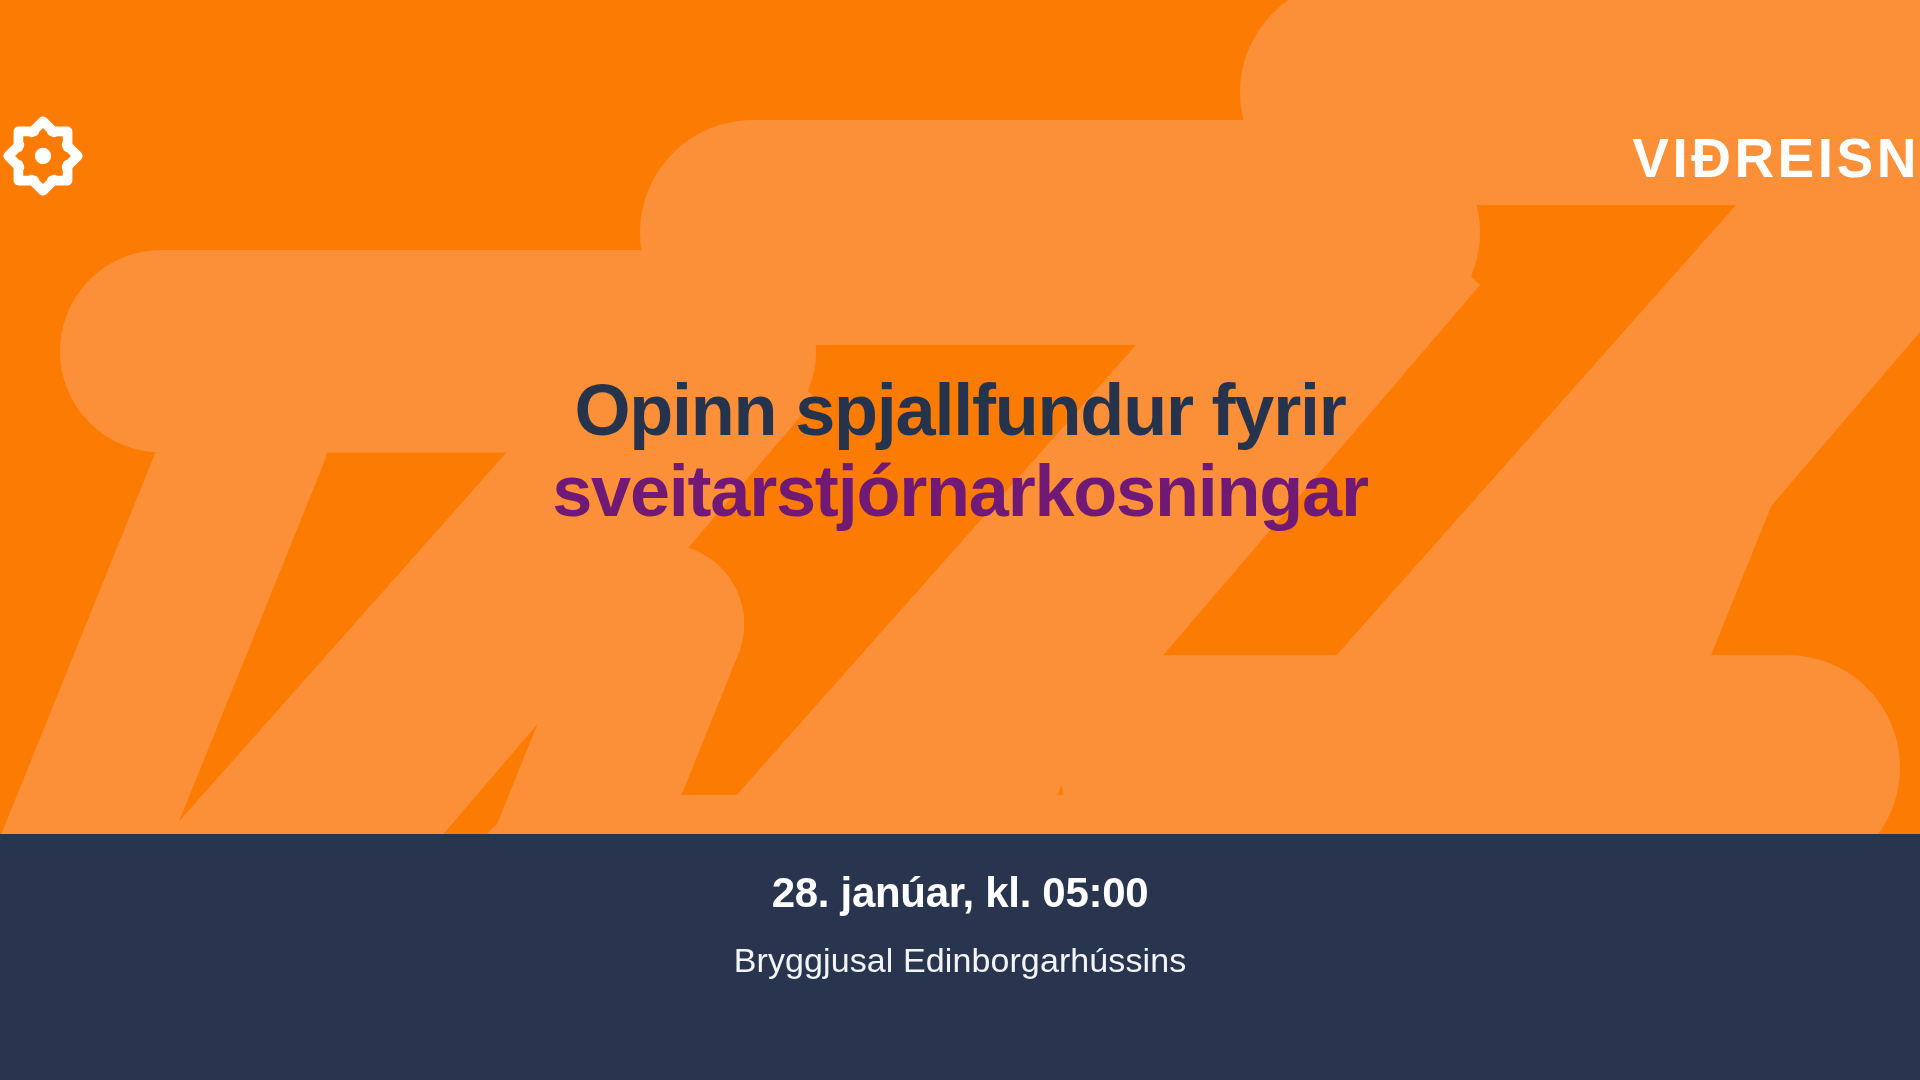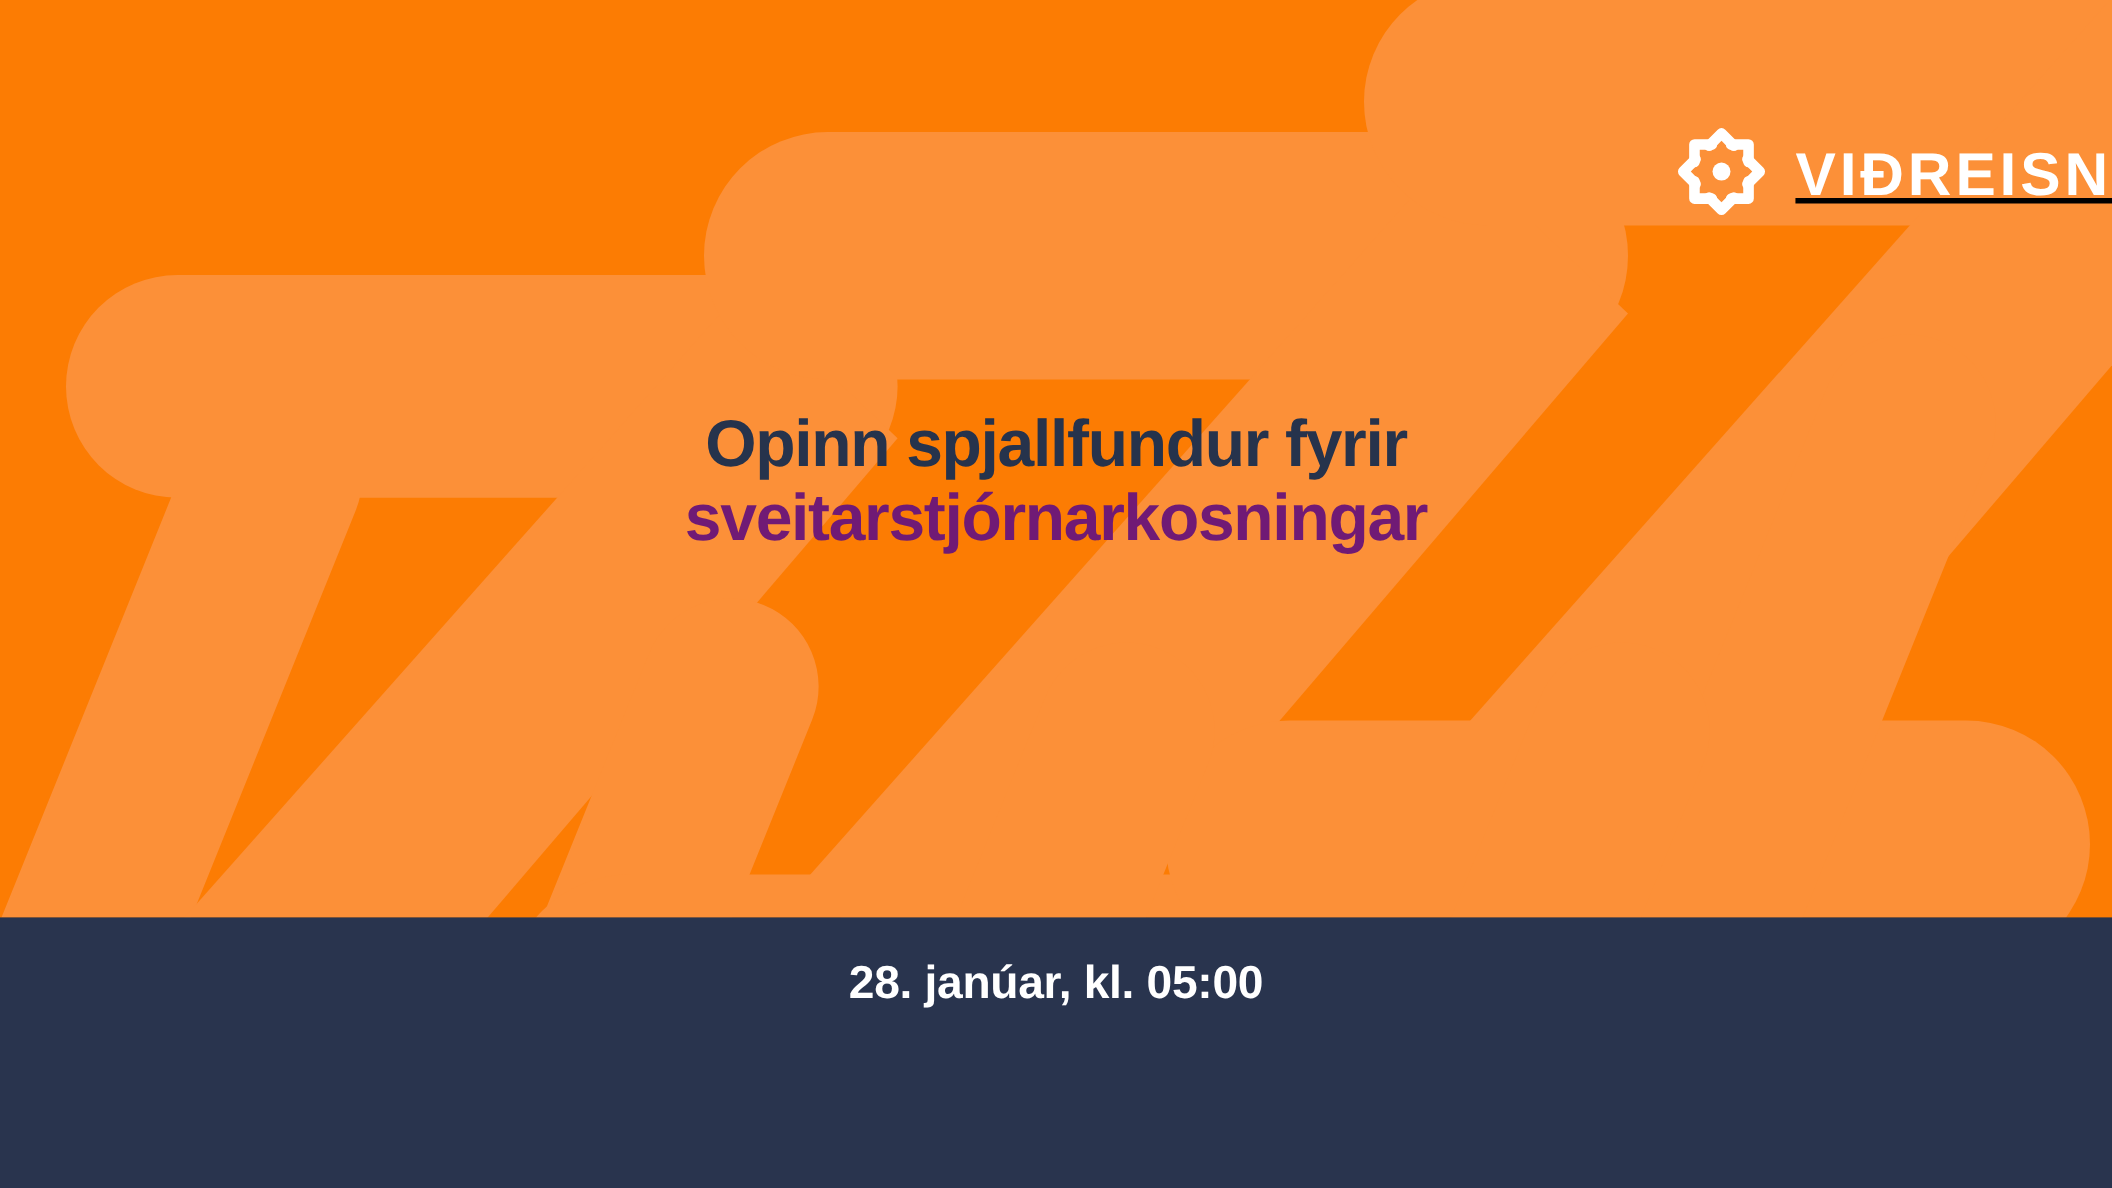--- a/index.html
+++ b/index.html
@@ -33,24 +33,23 @@
     overflow:hidden;
   }
 
   
   #logo-lockup {
     position:absolute;
     top:96px;
     left:0; right:0;
     display:flex;
     align-items:center;
-    justify-content:flex-end;
+    justify-content:space-between;
     gap:24px;
     height:120px;
-    text-decoration:underline;
   }
   #logo-mark { width:86px; height:86px; display:block; flex:none; }
   #logo-wordmark {
     color:#FFFFFF;
     font-size:55px;
     font-weight:bold;
     letter-spacing:3.5px;
     line-height:1;
     white-space:nowrap;
     padding-top:4px;
@@ -58,21 +57,21 @@
 
   
   #headline-block {
     position:absolute;
     left:0; right:0;
     top:370px;
     text-align:center;
     padding:0 120px;
   }
   .headline-line {
-    font-size:60px;
+    font-size:72px;
     font-weight:bold;
     line-height:1.12;
     letter-spacing:-1.2px;
     white-space:nowrap;
   }
   #headline-line-1 { color:#26334C; }
   #headline-line-2 { color:#701a75; }
 
   
   #footer-bar {
@@ -215,15 +214,16 @@
 
     <div id="headline-block">
       <div class="headline-line" id="headline-line-1">Opinn spjallfundur fyrir</div>
       <div class="headline-line" id="headline-line-2">sveitarstjórnarkosningar</div>
     </div>
 
   </div>
 
   <div id="footer-bar">
     <div id="event-datetime">28. janúar, kl. 05:00</div>
+    <div id="event-venue">Bryggjusal Edinborgarhússins</div>
   </div>
 
 </div>
 
 </body></html>

